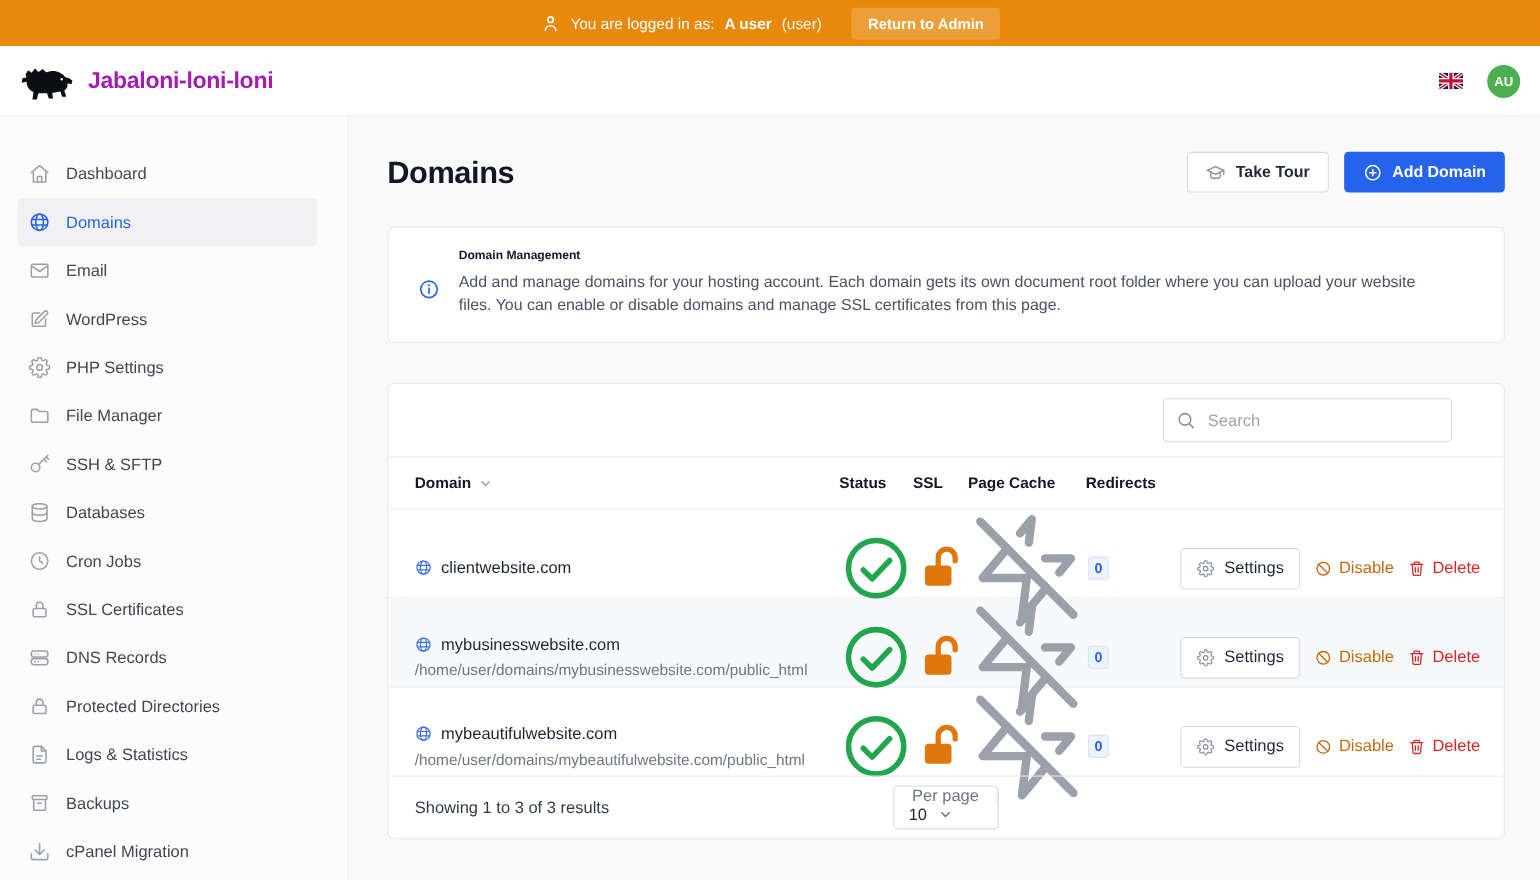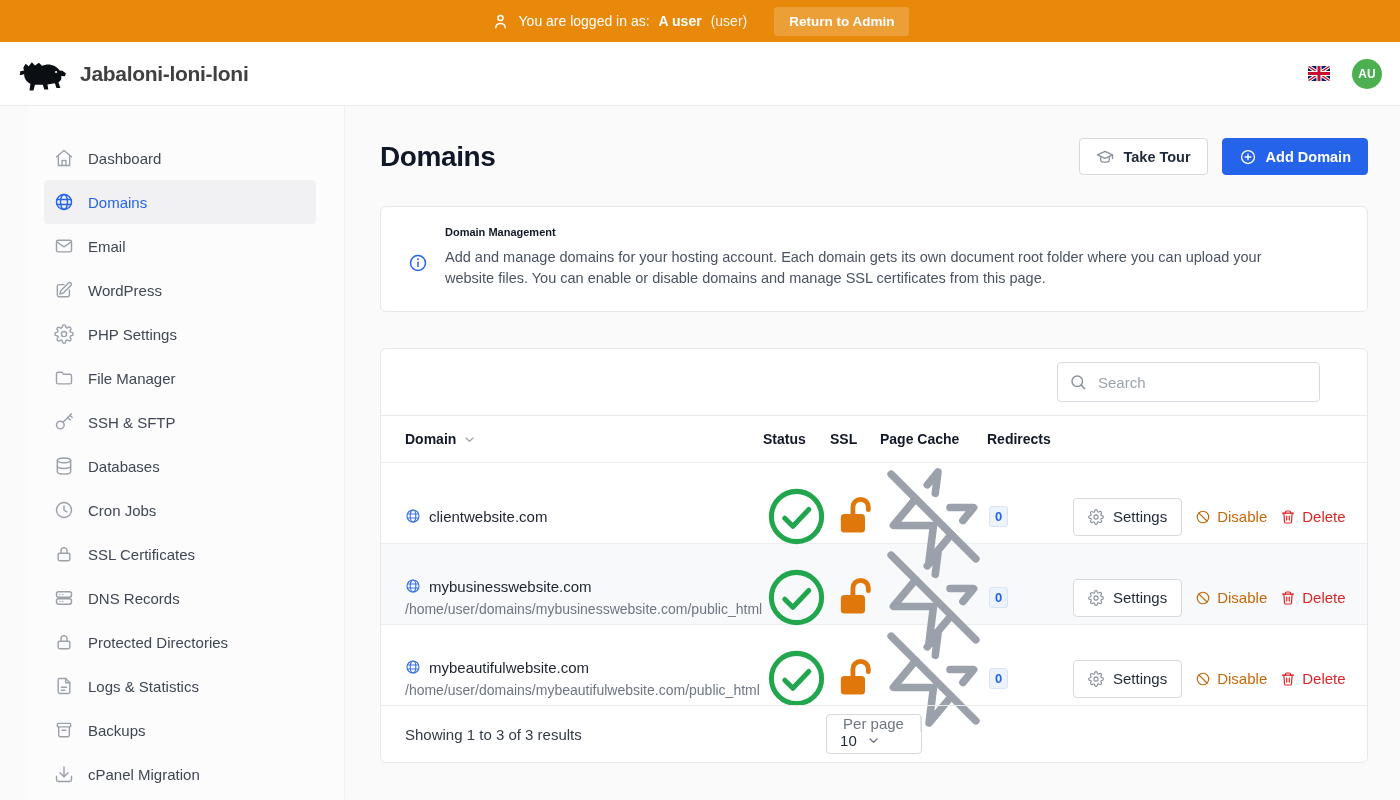--- a/index.html
+++ b/index.html
@@ -31,33 +31,33 @@
 
   
   .header {
     height: 64px; background: #fff;
     border-bottom: 1px solid #E9EAED;
     display: flex; align-items: center;
     padding: 0 17px;
   }
   .brand { display: flex; align-items: center; gap: 13px; }
   .brand .logo { width: 50px; height: 36px; }
-  .brand-name { font-size: 21px; font-weight: 800; color: #404040; letter-spacing: -0.3px; }
+  .brand-name { font-size: 21px; font-weight: 800; color: #a21caf; letter-spacing: -0.3px; }
   .header-right { margin-left: auto; display: flex; align-items: center; gap: 22px; padding-right: 1px; }
   .flag { width: 22px; height: 15px; border-radius: 2px; overflow: hidden; cursor: pointer; }
   .avatar {
     width: 30px; height: 30px; border-radius: 50%;
     background: var(--avatar, #4CAF50);
     color: #fff; font-size: 12px; font-weight: 700;
     display: flex; align-items: center; justify-content: center;
     cursor: pointer;
   }
 
   
-  .shell { display: flex; height: 693px; padding-left: 28px; }
+  .shell { display: flex; height: 693px; }
 
   
   .sidebar {
     width: 317px; flex: 0 0 317px;
     background: #FCFCFC;
     border-right: 1px solid #F0F0F0;
     padding-top: 30px;
   }
   .nav-item {
     height: 44px; margin: 0 28px 0 16px;

